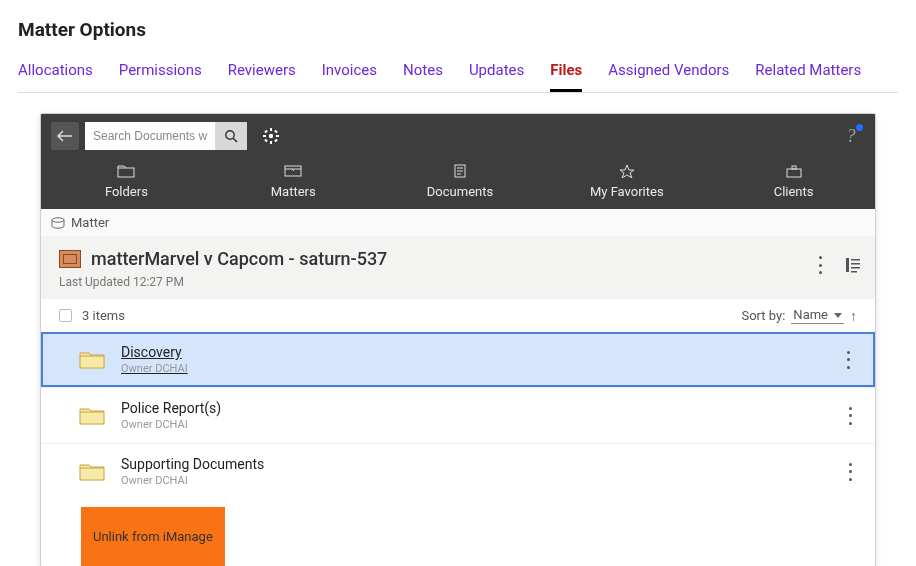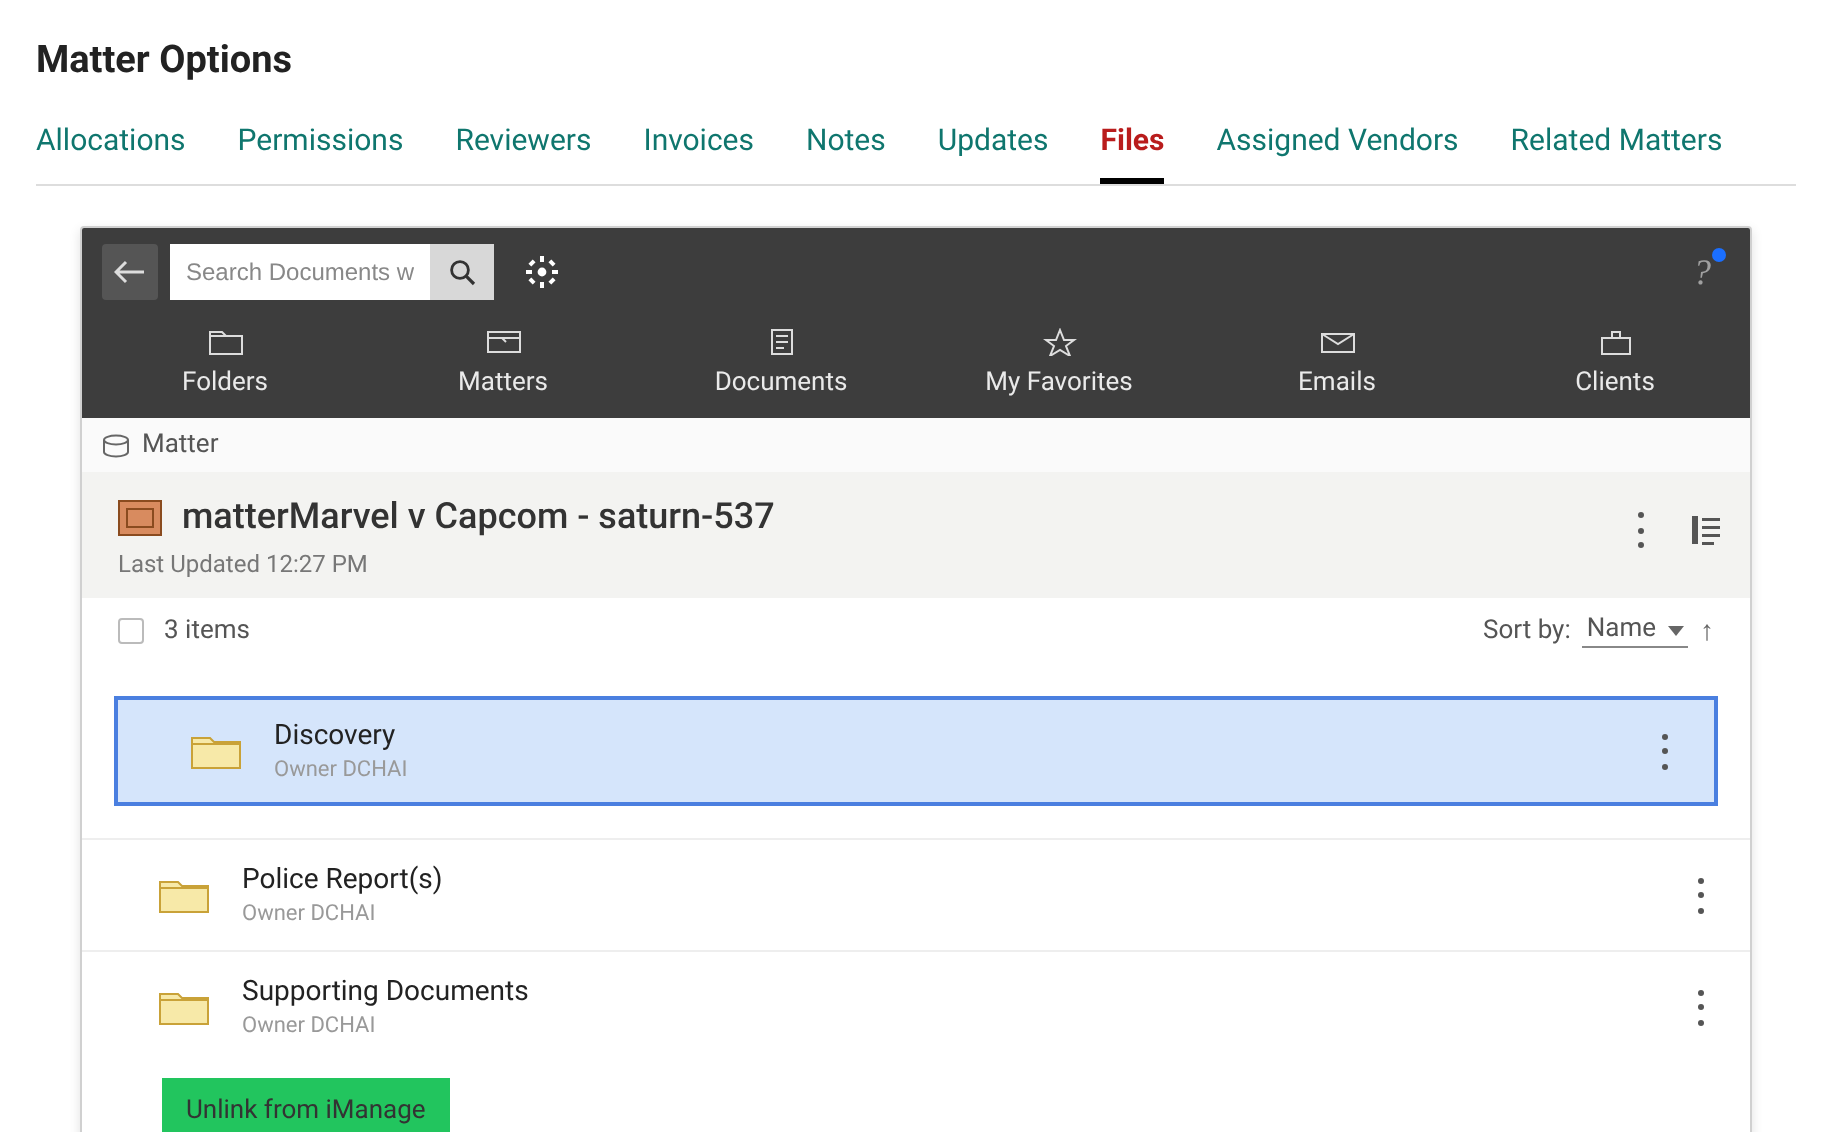--- a/index.html
+++ b/index.html
@@ -1,20 +1,20 @@
 <!DOCTYPE html>
 <html><head>
 <meta charset="utf-8">
 <style>
   * { box-sizing: border-box; margin: 0; padding: 0; }
   body { font-family: -apple-system, "Segoe UI", Roboto, Arial, sans-serif; font-size: 14px; color: #222; background: #fff; width: 916px; height: 566px; overflow: hidden; }
   .page { padding: 18px 18px 0 18px; }
   .page-title { font-size: 19px; font-weight: 700; margin-bottom: 20px; }
   .tabs { display: flex; gap: 26px; border-bottom: 1px solid #ddd; margin-bottom: 20px; }
-  .tab { padding: 0 0 10px 0; font-size: 15px; color: #0f766e; cursor: pointer; border-bottom: 3px solid transparent; }
+  .tab { padding: 0 0 10px 0; font-size: 15px; color: #6d28d9; cursor: pointer; border-bottom: 3px solid transparent; }
   .tab.active { font-weight: 700; color: #b91c1c; border-bottom-color: #000; }
   .panel { margin: 0 22px; border: 1px solid #d0d0d0; border-radius: 2px; box-shadow: 0 2px 6px rgba(0,0,0,0.12); overflow: hidden; }
   .toolbar { background: #3d3d3d; color: #fff; }
   .toolbar-row1 { display: flex; align-items: center; padding: 8px 10px; }
   .back-btn { width: 28px; height: 28px; background: #555; display: flex; align-items: center; justify-content: center; cursor: pointer; border-radius: 2px; }
   .search-wrap { display: flex; align-items: center; margin-left: 6px; }
   .search-input { width: 130px; height: 28px; border: none; padding: 0 8px; font-size: 12px; background: #fff; color: #333; }
   .search-input::placeholder { color: #888; }
   .search-btn { width: 32px; height: 28px; background: #d8d8d8; display: flex; align-items: center; justify-content: center; cursor: pointer; }
   .gear-btn { width: 28px; height: 28px; margin-left: 10px; display: flex; align-items: center; justify-content: center; cursor: pointer; }
@@ -35,27 +35,27 @@
   .vmore { width: 14px; height: 18px; cursor: pointer; display: flex; flex-direction: column; justify-content: space-between; align-items: center; }
   .vmore span { width: 3px; height: 3px; background: #555; border-radius: 50%; }
   .listbar { display: flex; align-items: center; padding: 8px 18px; font-size: 13px; color: #555; }
   .chk { width: 13px; height: 13px; border: 1px solid #bbb; border-radius: 2px; margin-right: 10px; }
   .sortwrap { display: flex; align-items: center; gap: 6px; font-size: 13px; color: #555; }
   .sortsel { border-bottom: 1px solid #888; padding: 0 16px 1px 2px; position: relative; cursor: pointer; }
   .sortsel::after { content: ""; position: absolute; right: 2px; top: 6px; border-left: 4px solid transparent; border-right: 4px solid transparent; border-top: 5px solid #666; }
   .arrowup { font-size: 14px; cursor: pointer; color: #666; }
   .rows { }
   .row { display: flex; align-items: center; padding: 12px 18px; border-top: 1px solid #eee; position: relative; }
-  .row.selected { background: #d5e5fb; border: 2px solid #4a7fe0; padding: 10px 16px; margin: 16px; }
+  .row.selected { background: #d5e5fb; border: 2px solid #4a7fe0; padding: 10px 16px; margin: 0; text-decoration: underline; }
   .folder-icon { width: 26px; height: 20px; margin: 0 16px 0 20px; }
   .row-body { display: flex; flex-direction: column; }
   .row-name { font-size: 14px; color: #222; }
   .row-owner { font-size: 11px; color: #999; margin-top: 2px; }
   .row-more { position: absolute; right: 18px; top: 50%; transform: translateY(-50%); }
-  .unlink-btn { display: inline-block; margin: 8px 0 0 0; padding: 9px 12px; background: #22c55e; font-size: 13px; color: #333; cursor: pointer; }
+  .unlink-btn { display: inline-block; margin: 8px 0 0 0; padding: 22px 12px; background: #f97316; font-size: 13px; color: #333; cursor: pointer; }
   .footer-area { padding-left: 40px; }
   .detail-icon { width: 16px; height: 16px; cursor: pointer; }
 </style>
 </head>
 <body>
 
 <div class="page">
   <div class="page-title">Matter Options</div>
 
   <div class="tabs" id="tabbar">
@@ -134,27 +134,20 @@
             <span>Documents</span>
           </div>
           <div class="cat">
             <svg viewBox="0 0 18 14">
               <path d="M9 1 L11 6 L16 6 L12 9 L14 14 L9 11 L4 14 L6 9 L2 6 L7 6 Z" stroke="#ddd" fill="none"></path>
             </svg>
             <span>My Favorites</span>
           </div>
           <div class="cat">
             <svg viewBox="0 0 18 14">
-              <rect x="1" y="3" width="16" height="9" stroke="#ddd" fill="none"></rect>
-              <path d="M1 3 L9 8 L17 3" stroke="#ddd" fill="none"></path>
-            </svg>
-            <span>Emails</span>
-          </div>
-          <div class="cat">
-            <svg viewBox="0 0 18 14">
               <rect x="2" y="5" width="14" height="8" stroke="#ddd" fill="none"></rect>
               <rect x="7" y="2" width="4" height="3" stroke="#ddd" fill="none"></rect>
             </svg>
             <span>Clients</span>
           </div>
         </div>
     </div>
 
     <div class="breadcrumb">
       <svg width="14" height="12" viewBox="0 0 14 12">

